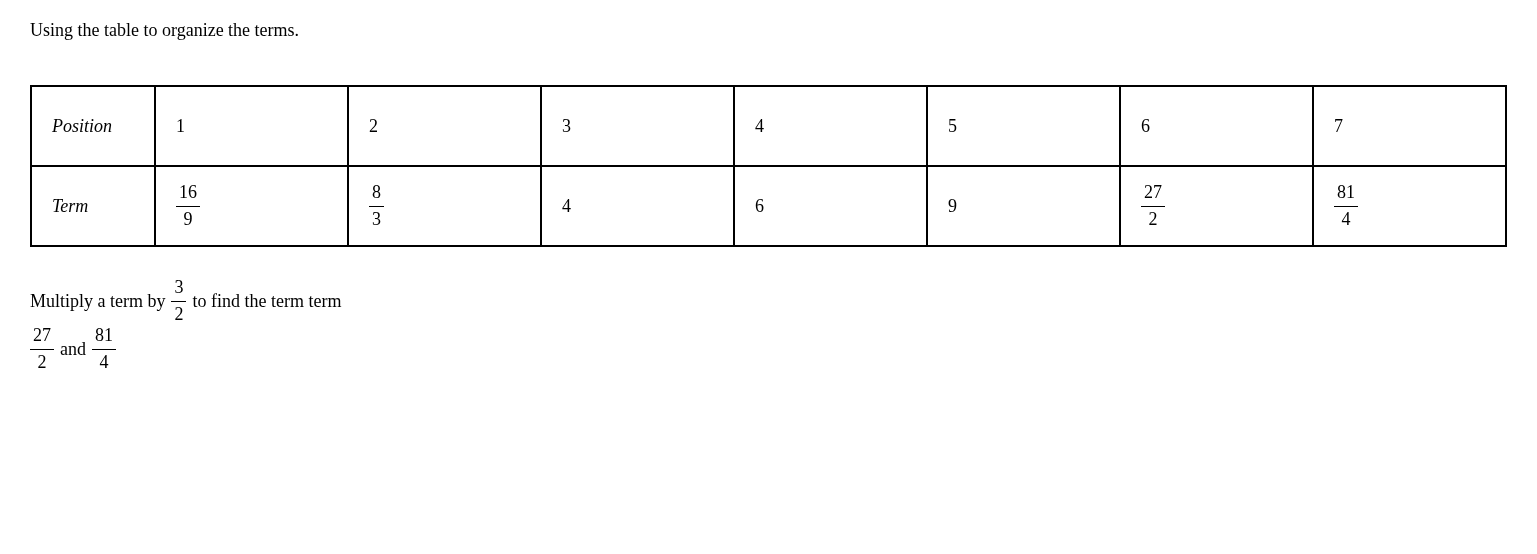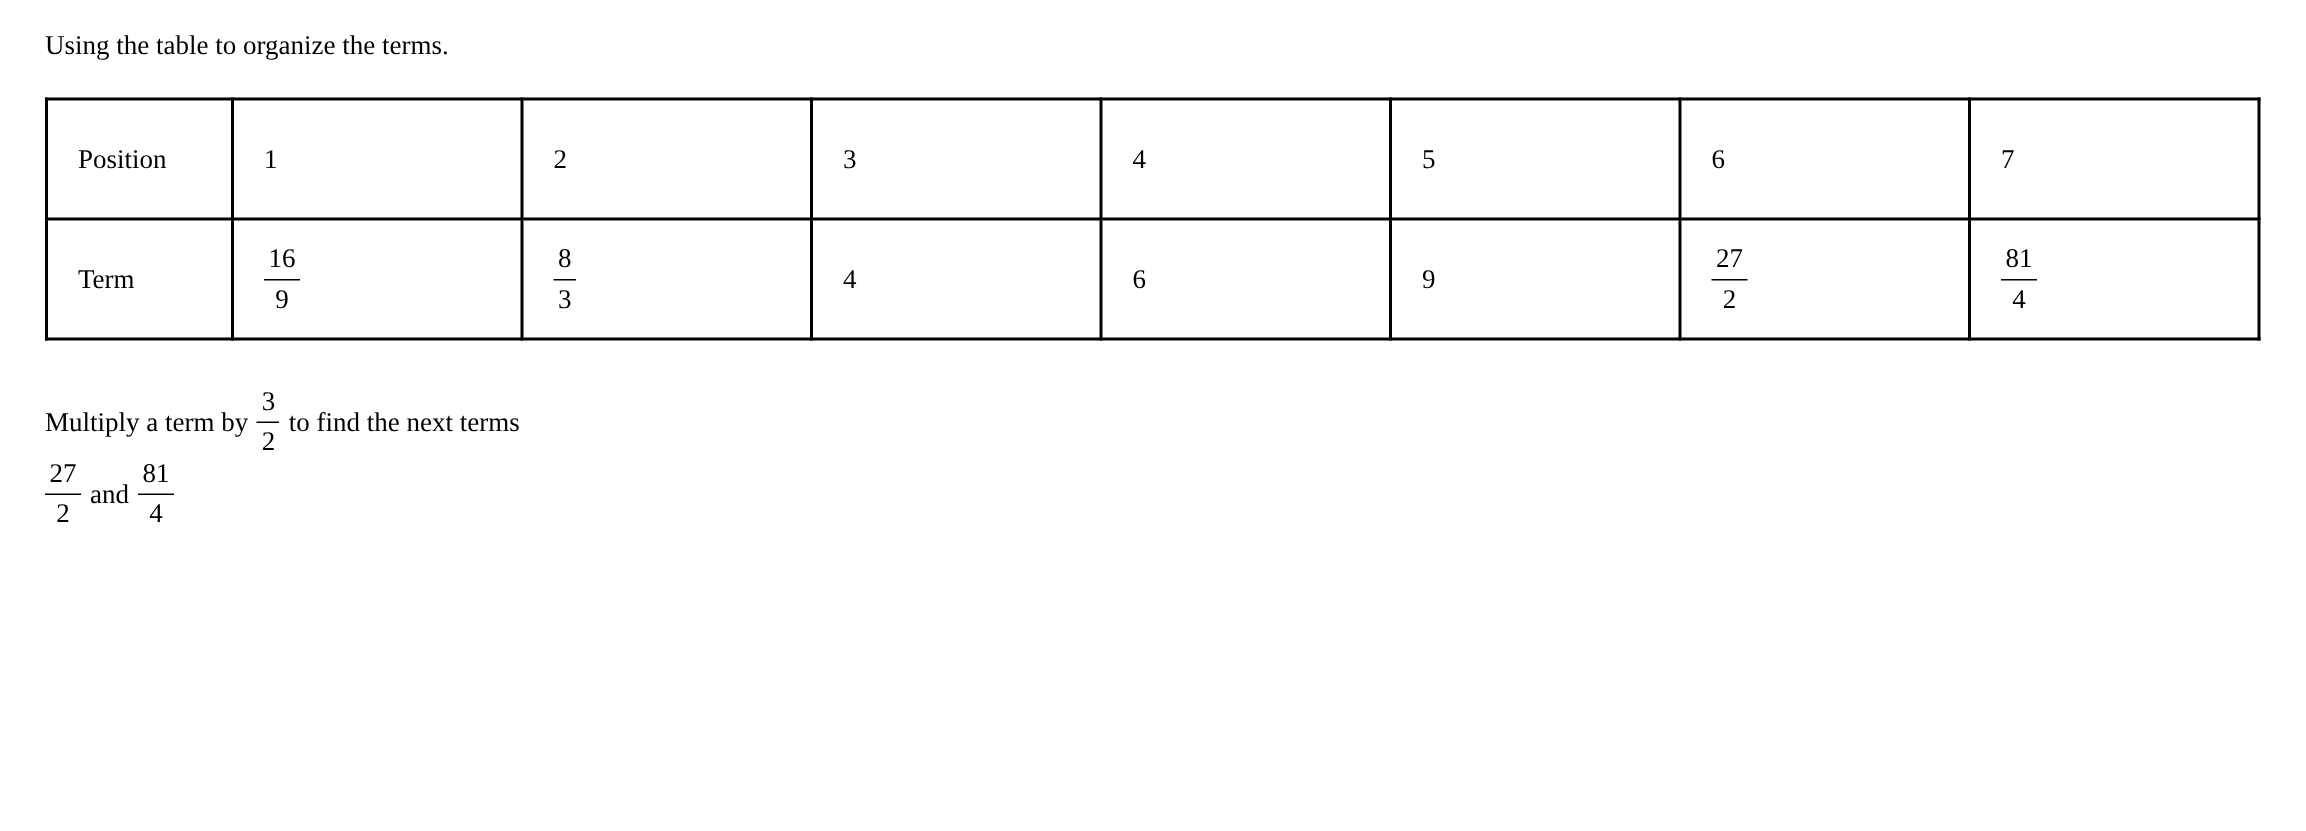--- a/index.html
+++ b/index.html
@@ -12,21 +12,21 @@
       background: #ffffff;
       font-family: "Times New Roman", Times, serif;
       font-size: 18px;
       color: #000000;
       width: 1537px;
       min-height: 554px;
       padding: 20px 30px;
     }
 
     .intro-text {
-      margin-bottom: 24px;
+      margin-bottom: 44px;
       font-size: 18px;
     }
 
     .table-container {
       margin-bottom: 30px;
     }
 
     table {
       border-collapse: collapse;
       width: 100%;
@@ -36,20 +36,21 @@
     table td {
       border: 2px solid #000;
       padding: 12px 20px;
       vertical-align: middle;
       min-width: 120px;
       height: 80px;
     }
 
     table td:first-child {
       width: 124px;
+      font-style: italic;
     }
 
     .fraction {
       display: inline-flex;
       flex-direction: column;
       align-items: center;
       vertical-align: middle;
       font-size: 18px;
       line-height: 1.2;
     }
@@ -151,21 +152,21 @@
   </tbody>
     </table>
 </div>
 
 <div class="multiply-text">
   <span>Multiply a term by</span>
   <span class="inline-frac">
     <span class="numerator">3</span>
     <span class="denominator">2</span>
   </span>
-  <span>to find the next terms</span>
+  <span>to find the term term</span>
 </div>
 
 <div class="next-terms-text">
   <span class="inline-frac">
     <span class="numerator">27</span>
     <span class="denominator">2</span>
   </span>
   <span>and</span>
   <span class="inline-frac">
     <span class="numerator">81</span>

